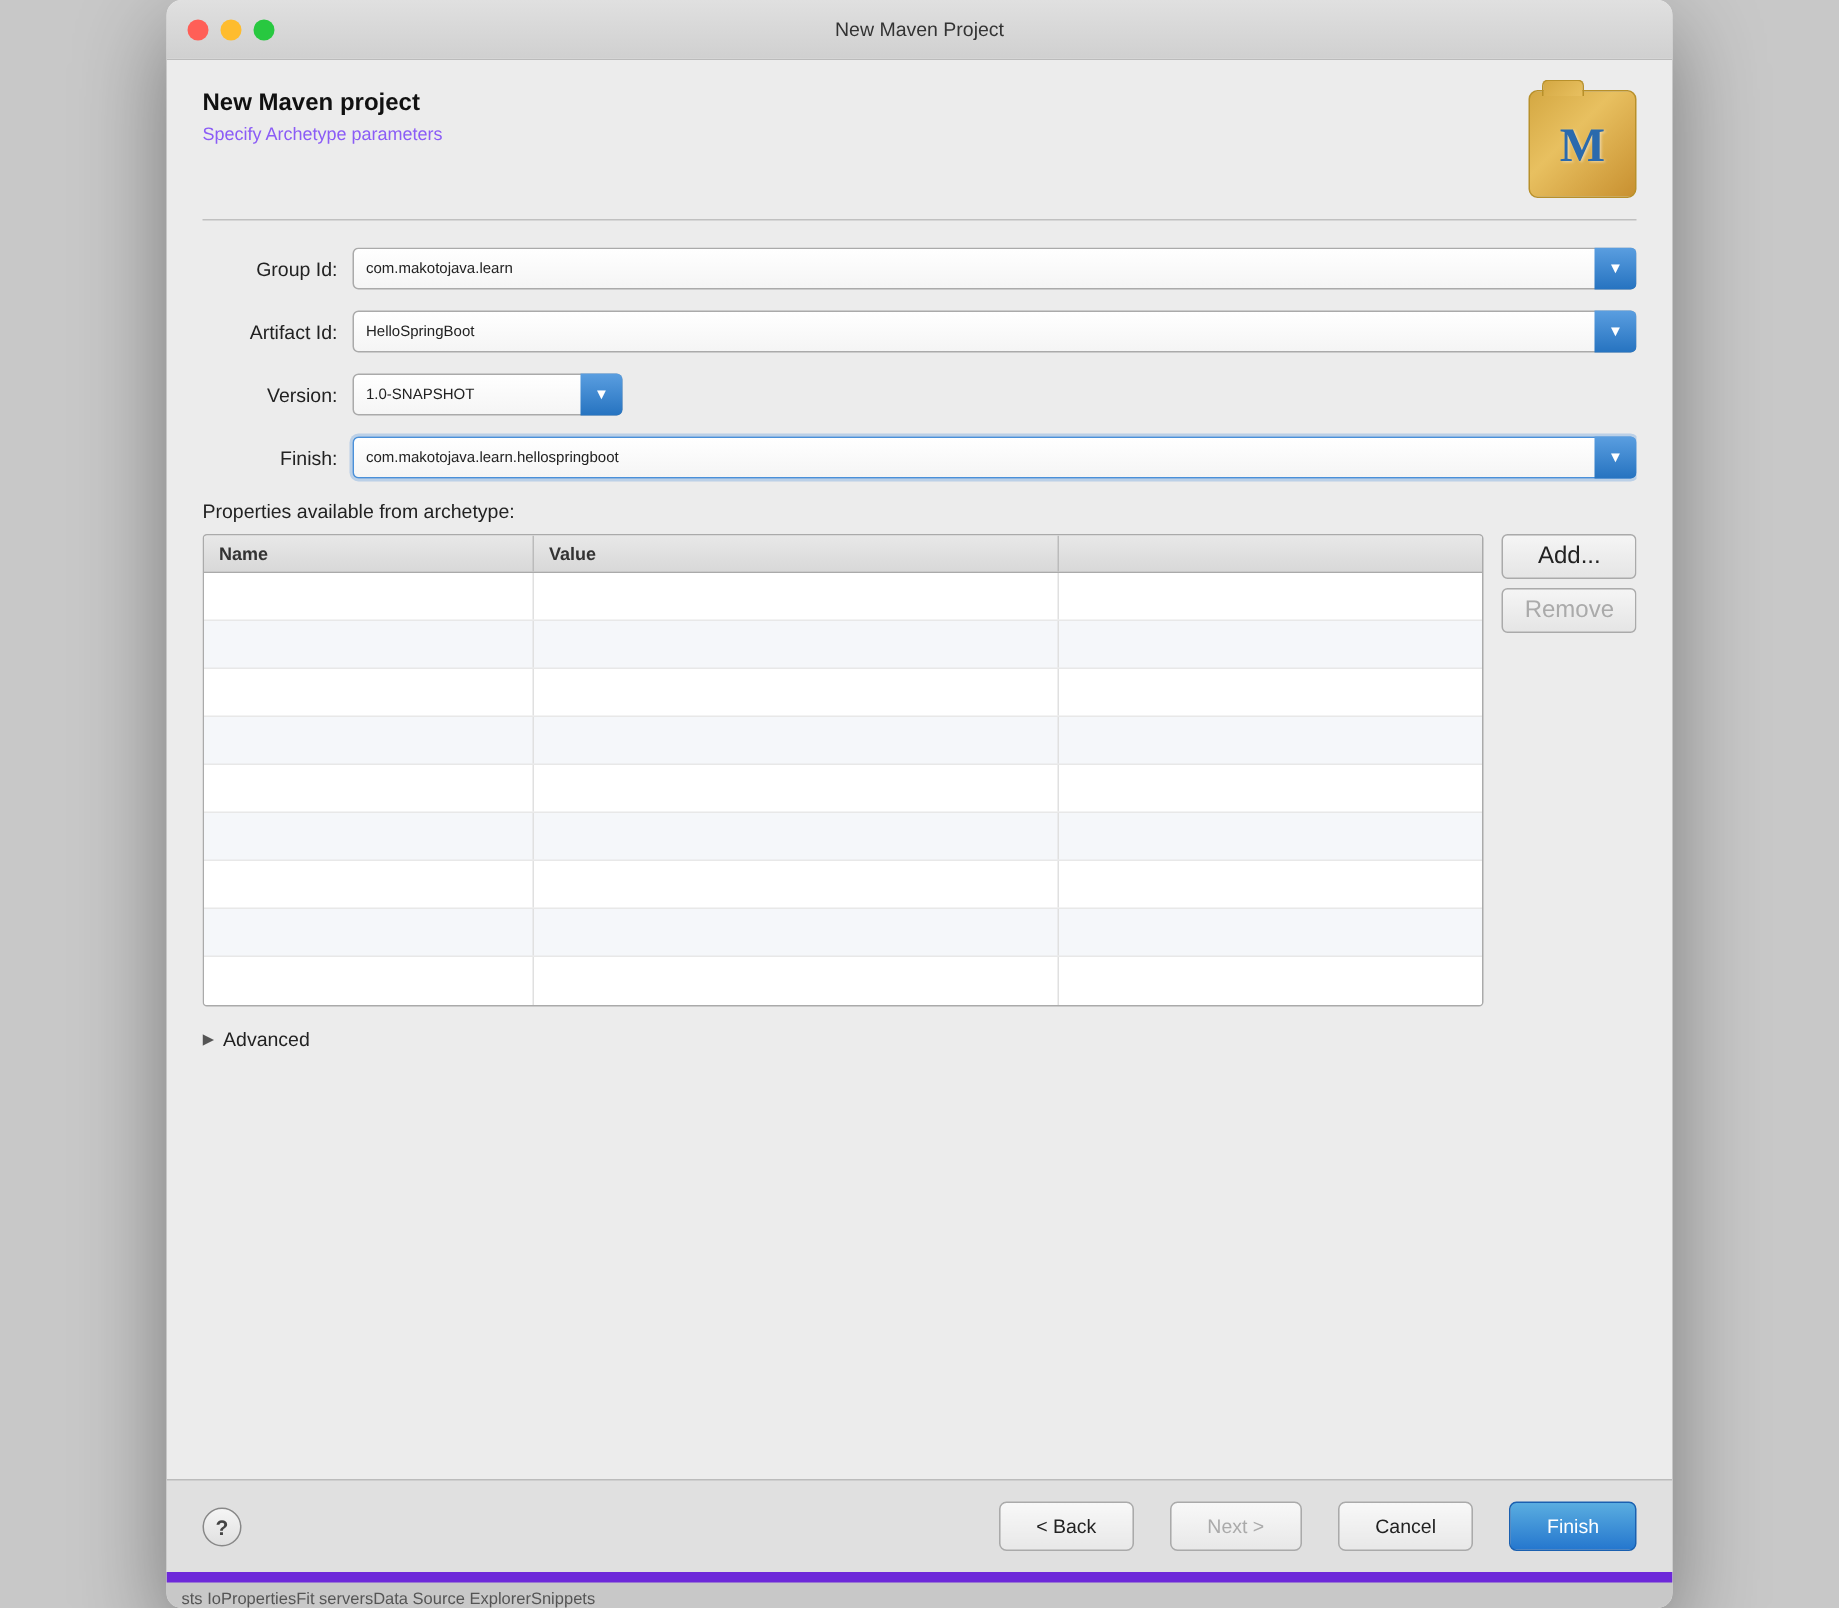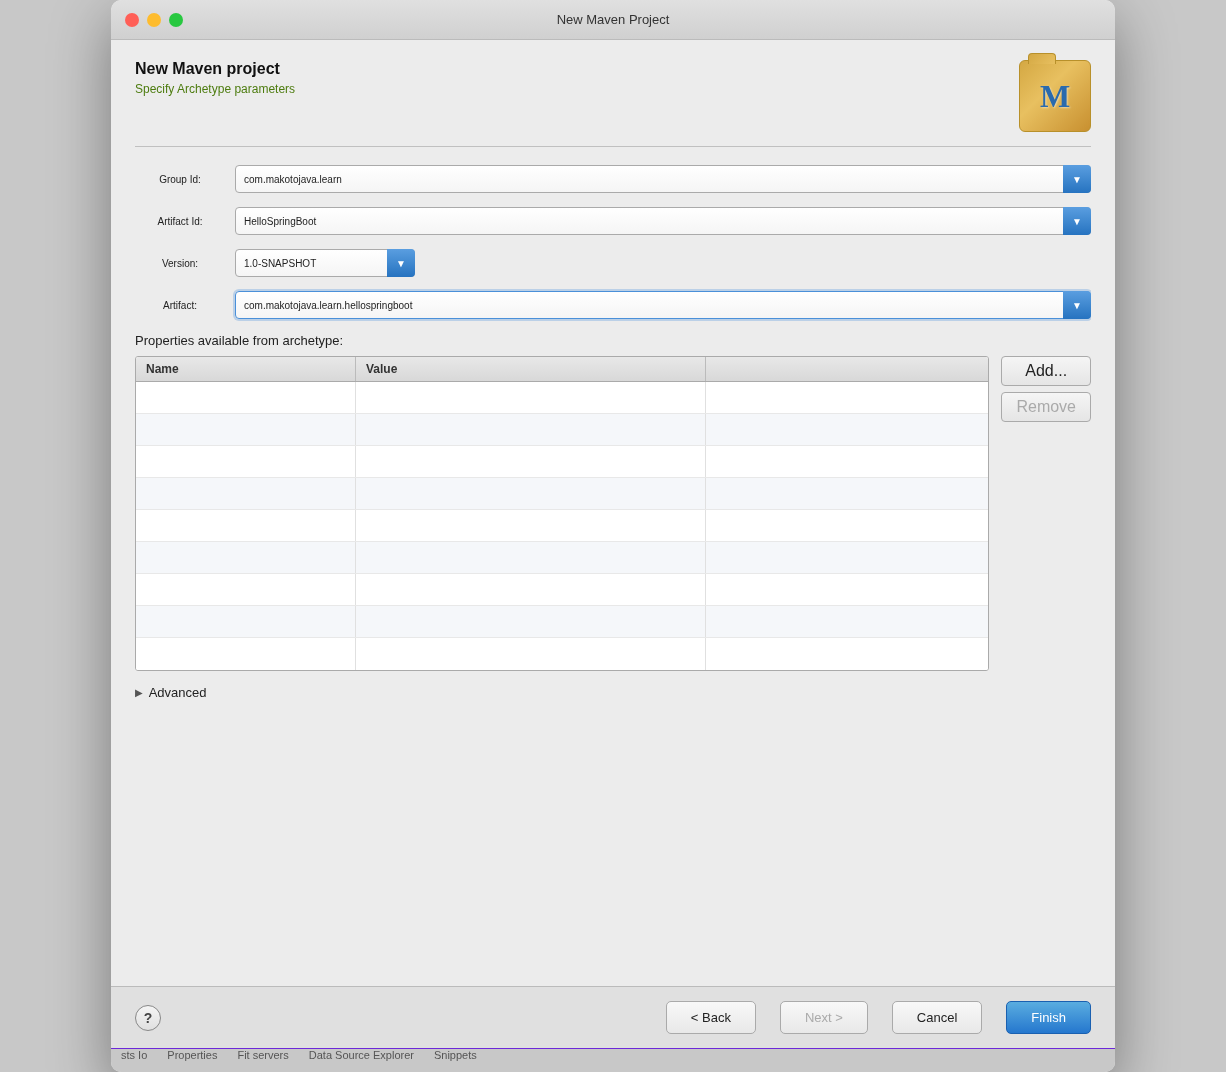--- a/index.html
+++ b/index.html
@@ -85,21 +85,21 @@
 
     .header-text h2 {
       font-size: 16px;
       font-weight: 700;
       color: #111;
       margin-bottom: 4px;
     }
 
     .header-text p {
       font-size: 12px;
-      color: #4d7c0f;
+      color: #8b5cf6;
     }
 
     
     .maven-icon {
       width: 72px;
       height: 72px;
       position: relative;
     }
 
     .maven-icon-inner {
@@ -143,25 +143,25 @@
       overflow-y: auto;
     }
 
     .form-row {
       display: flex;
       align-items: center;
       margin-bottom: 14px;
     }
 
     .form-label {
-      font-size: 10px;
+      font-size: 13px;
       color: #222;
       width: 100px;
       flex-shrink: 0;
-      text-align: center;
+      text-align: right;
       padding-right: 10px;
     }
 
     .form-control-wrap {
       flex: 1;
     }
 
     .combo-box {
       width: 100%;
       height: 28px;
@@ -382,27 +382,26 @@
       border-color: #1a60b0;
       color: white;
       font-weight: 500;
     }
 
     
     .status-bar {
       background: #c8c8c8;
       height: 24px;
       display: flex;
-      align-items: flex-start;
+      align-items: flex-end;
       padding: 0 10px;
       font-size: 11px;
       color: #555;
-      gap: 20px;
       flex-shrink: 0;
-      border-top: 1px solid #6d28d9;
+      border-top: 7px solid #6d28d9;
     }
 
     .status-item {
       display: flex;
       align-items: center;
       gap: 4px;
     }
   </style>
 </head>
 <body>
@@ -458,21 +457,21 @@
         <label class="form-label">Version:</label>
         <div class="version-wrap">
           <div class="combo-wrap version-combo">
             <input type="text" class="combo-box" value="1.0-SNAPSHOT" style="">
             <div class="dropdown-arrow"></div>
           </div>
         </div>
       </div>
 
       <div class="form-row">
-        <label class="form-label">Artifact:</label>
+        <label class="form-label">Finish:</label>
         <div class="form-control-wrap">
           <div class="combo-wrap">
             <input type="text" class="combo-box package-field" value="com.makotojava.learn.hellospringboot" style="">
             <div class="dropdown-arrow"></div>
           </div>
         </div>
       </div>
 
       <div class="properties-label">Properties available from archetype:</div>
 

